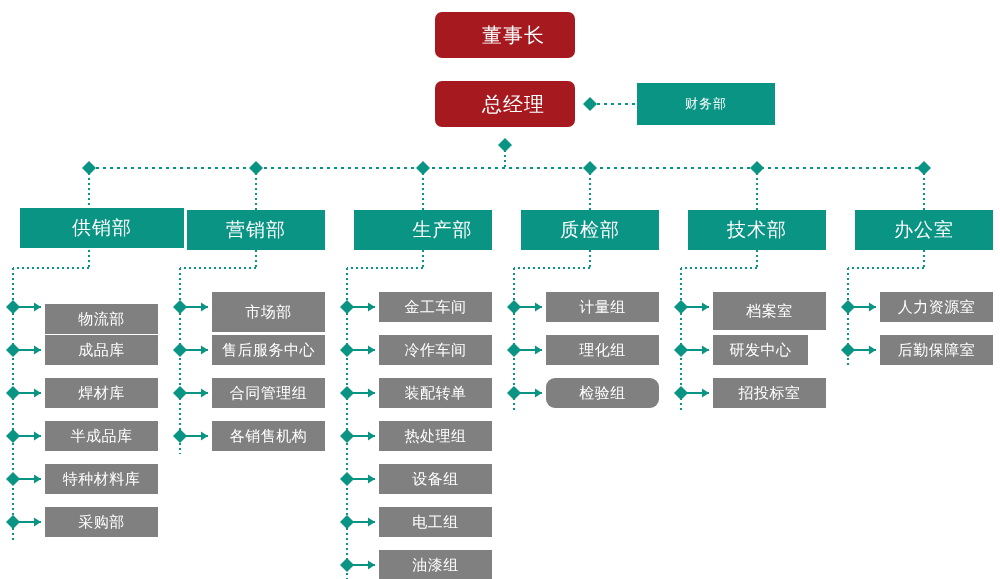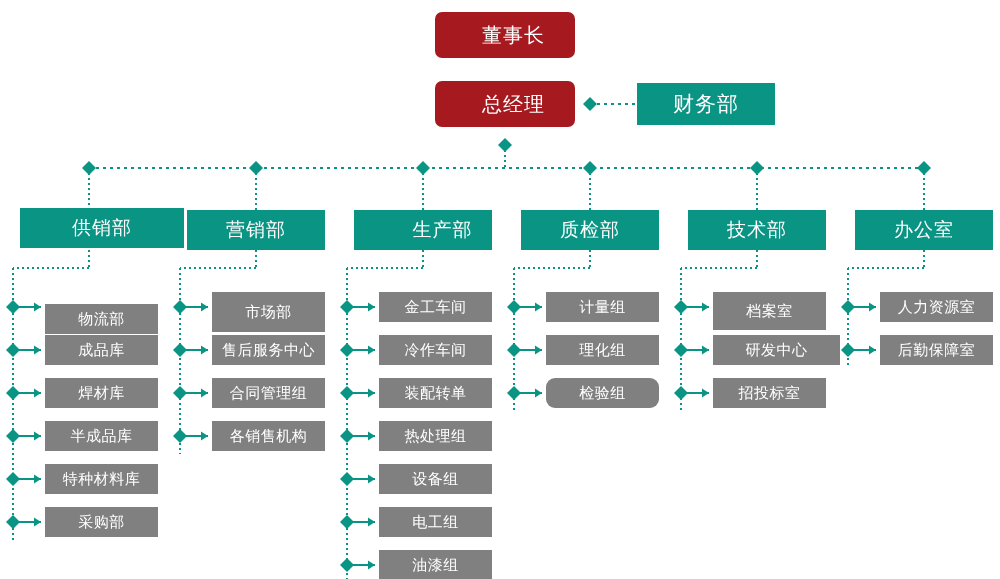--- a/index.html
+++ b/index.html
@@ -10,21 +10,21 @@
     overflow:hidden;
     position:relative;
   }
   #chart{position:absolute;inset:0;width:1000px;height:579px;}
 
   .node{position:absolute;display:flex;align-items:center;justify-content:center;
         color:#ffffff;text-align:center;box-sizing:border-box;line-height:1.1;}
 
   .node.exec{background:#a5191f;border-radius:7px;font-size:20px;letter-spacing:1px;padding-left:17px;}
   .node.dept{background:#0a9484;font-size:19px;letter-spacing:1px;}
-  .node.finance{background:#0a9484;font-size:21px;letter-spacing:1px;}
+  .node.finance{background:#0a9484;font-size:13px;letter-spacing:1px;}
   .node.sub{background:#808080;font-size:15px;letter-spacing:0.5px;}
 
   svg{position:absolute;left:0;top:0;width:1000px;height:579px;pointer-events:none;}
   .dot{fill:#0a9484;}
   .dline{stroke:#0a9484;stroke-width:2;fill:none;stroke-dasharray:2 3;stroke-linecap:butt;}
   .dline-h{stroke:#0a9484;stroke-width:2;fill:none;stroke-dasharray:3 4;}
   .arrow{stroke:#0a9484;stroke-width:2;fill:none;}
 </style>
 </head>
 <body>
@@ -165,19 +165,19 @@
       <div class="node sub" style="left: 379px; top: 421px; width: 113px; height: 30px;">热处理组</div>
       <div class="node sub" style="left: 379px; top: 464px; width: 113px; height: 30px;">设备组</div>
       <div class="node sub" style="left: 379px; top: 507px; width: 113px; height: 30px;">电工组</div>
       <div class="node sub" style="left: 379px; top: 550px; width: 113px; height: 30px;">油漆组</div>
       <div class="node dept" style="left: 521px; top: 210px; width: 138px; height: 40px;">质检部</div>
       <div class="node sub" style="left: 546px; top: 292px; width: 113px; height: 30px;">计量组</div>
       <div class="node sub" style="left: 546px; top: 335px; width: 113px; height: 30px;">理化组</div>
       <div class="node sub" style="left: 546px; top: 378px; width: 113px; height: 30px; border-radius: 9px;">检验组</div>
       <div class="node dept" style="left: 688px; top: 210px; width: 138px; height: 40px;">技术部</div>
       <div class="node sub" style="left: 713px; top: 292px; width: 113px; height: 38px;">档案室</div>
-      <div class="node sub" style="left: 713px; top: 335px; width: 127px; height: 30px; text-align: right;">研发中心</div>
+      <div class="node sub" style="left: 713px; top: 335px; width: 95px; height: 30px; text-align: right;">研发中心</div>
       <div class="node sub" style="left: 713px; top: 378px; width: 113px; height: 30px;">招投标室</div>
       <div class="node dept" style="left: 855px; top: 210px; width: 138px; height: 40px;">办公室</div>
       <div class="node sub" style="left: 880px; top: 292px; width: 113px; height: 30px;">人力资源室</div>
       <div class="node sub" style="left: 880px; top: 335px; width: 113px; height: 30px;">后勤保障室</div>
     </div>
 </div>
 
 </body></html>

